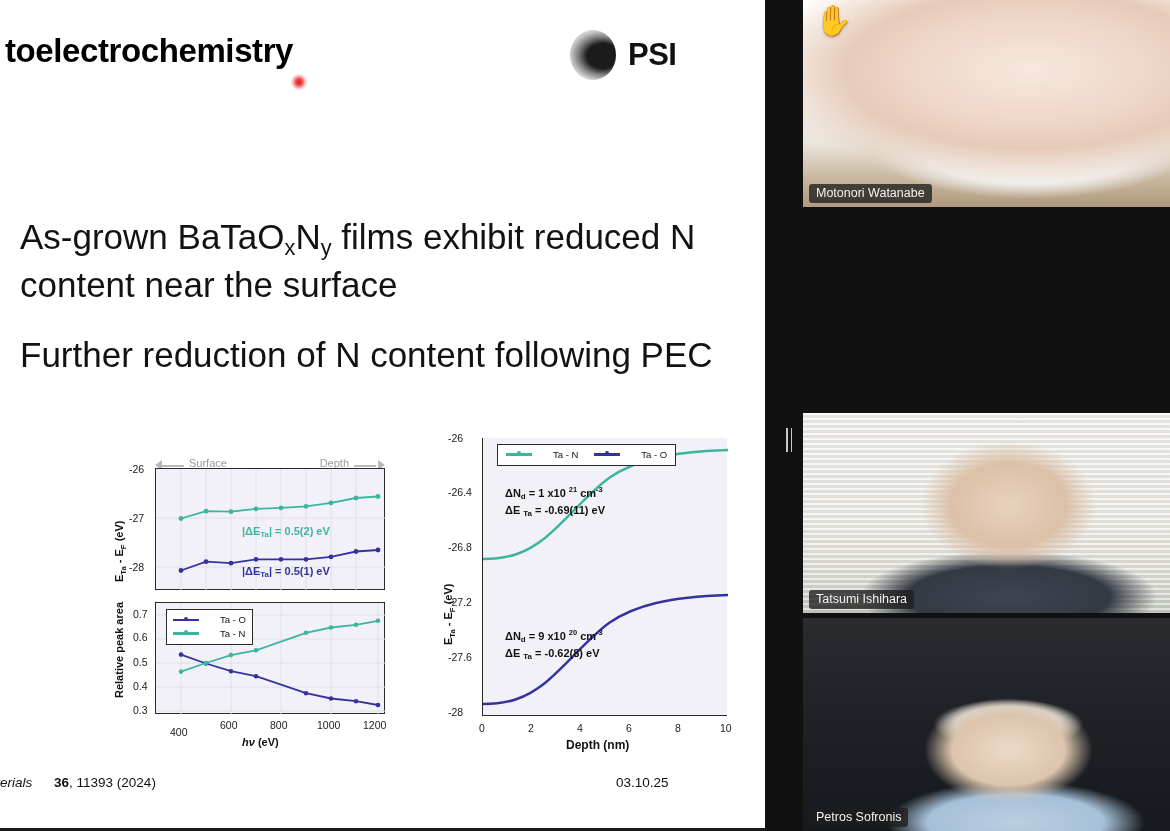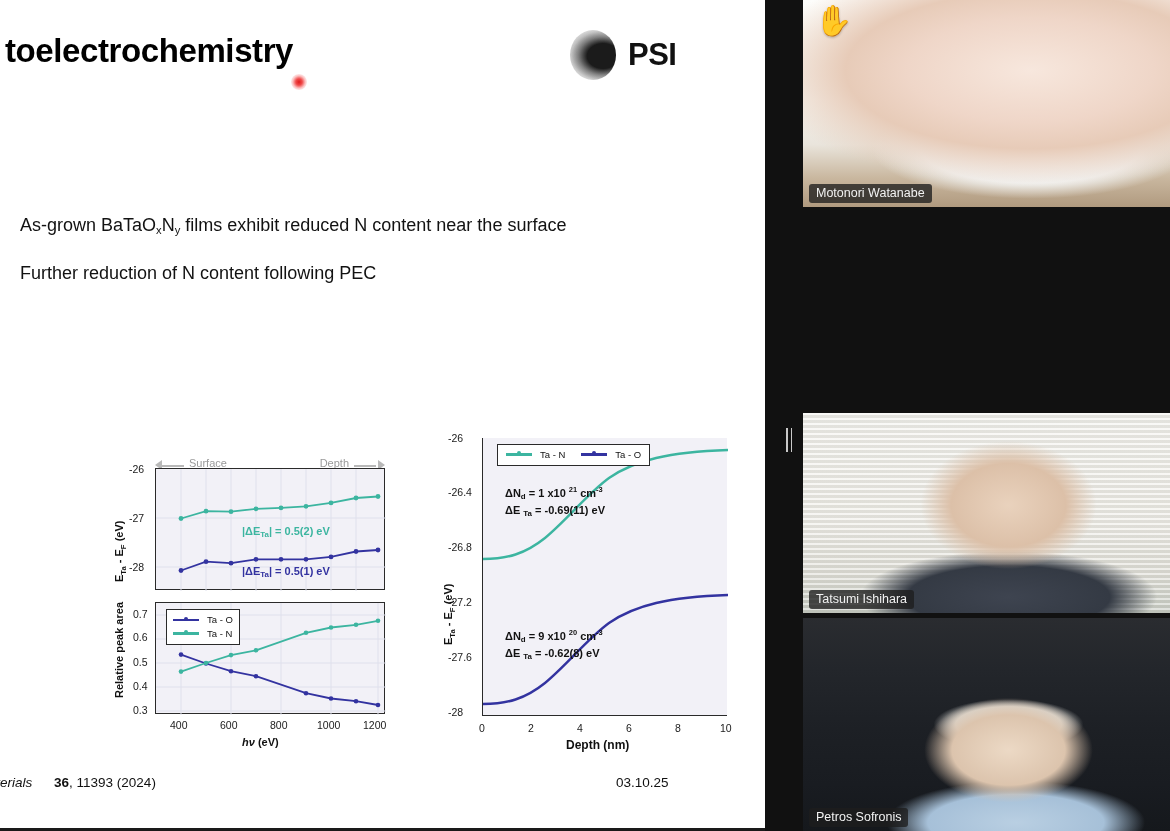--- a/index.html
+++ b/index.html
@@ -44,21 +44,21 @@
   .psi-mark {
     width: 46px; height: 50px; border-radius: 50%;
     background:
       radial-gradient(ellipse at 72% 52%, #1b1b1b 0%, #1b1b1b 34%, rgba(40,40,40,0.55) 52%, rgba(90,90,90,0.28) 68%, rgba(160,160,160,0.10) 82%, rgba(255,255,255,0) 93%),
       radial-gradient(ellipse at 40% 42%, rgba(120,120,120,0.40) 0%, rgba(170,170,170,0.22) 45%, rgba(255,255,255,0) 75%);
   }
   .psi-word { font-size: 31px; font-weight: 800; color: #111; letter-spacing: -0.5px; }
 
   .body-block { position: absolute; left: 110px; top: 214px; width: 700px; }
   .body-line {
-    font-size: 18px; line-height: 1.30; color: #121212; font-weight: 400;
+    font-size: 35px; line-height: 1.30; color: #121212; font-weight: 400;
   }
   .body-line.second { margin-top: 24px; }
   .body-line sub { font-size: 0.62em; vertical-align: -0.28em; }
 
   
   .footer-cite {
     position: absolute; left: 60px; top: 775px;
     font-size: 13.5px; color: #111; font-style: italic; white-space: nowrap;
   }
   .footer-cite b { font-style: normal; font-weight: 700; margin-left: 18px; }
@@ -95,21 +95,21 @@
   }
   .sb-txt { position: absolute; top: 0; font-size: 11px; color: #9a9a9a; }
   .sb-arrow { position: absolute; top: 8px; height: 1.5px; background: #b9b9b9; }
   .sb-head { position: absolute; top: 3px; width: 0; height: 0; border-top: 5px solid transparent; border-bottom: 5px solid transparent; }
   .annot { position: absolute; font-size: 11px; white-space: nowrap; font-weight: 600; }
   .annot sub { font-size: 0.72em; vertical-align: -0.25em; }
   .legend-box {
     position: absolute; background: #ffffff; border: 1.2px solid #2a2a2a;
     padding: 3px 6px; font-size: 9.5px; line-height: 1.45; color: #111;
   }
-  .legend-row { display: flex; align-items: center; gap: 8px; white-space: nowrap; }
+  .legend-row { display: flex; align-items: center; gap: 21px; white-space: nowrap; }
   .legend-swatch { display: inline-block; width: 26px; height: 2.5px; position: relative; }
   .legend-swatch::after {
     content: ""; position: absolute; left: 11px; top: -2px;
     width: 4px; height: 4px; border-radius: 50%; background: inherit;
   }
 
   
   #figC { left: 510px; top: 0px; width: 330px; height: 330px; }
   #figC .pC {
     position: absolute; left: 62px; top: 8px; width: 245px; height: 278px;
@@ -282,21 +282,21 @@
                 <span>Ta - N</span>
               </div>
             </div>
           </div>
           <div class="tick-lbl" style="left:38px; top:178px;">0.7</div>
           <div class="tick-lbl" style="left:38px; top:201px;">0.6</div>
           <div class="tick-lbl" style="left:38px; top:226px;">0.5</div>
           <div class="tick-lbl" style="left:38px; top:250px;">0.4</div>
           <div class="tick-lbl" style="left:38px; top:274px;">0.3</div>
 
-          <div class="tick-lbl" style="left:75px;  top:289px;">400</div>
+          <div class="tick-lbl" style="left:75px;  top:296px;">400</div>
           <div class="tick-lbl" style="left:125px; top:289px;">600</div>
           <div class="tick-lbl" style="left:175px; top:289px;">800</div>
           <div class="tick-lbl" style="left:222px; top:289px;">1000</div>
           <div class="tick-lbl" style="left:268px; top:289px;">1200</div>
           <div class="axis-label" style="position:absolute; left:147px; top:306px;"><i>hν</i> (eV)</div>
         </div>
 
         <div class="fig" id="figC">
           <div class="axis-label rot90" style="position:absolute; left:22px; top:215px;">E<sub style="font-size:0.7em;">Ta</sub> - E<sub style="font-size:0.7em;">F</sub> (eV)</div>
 

